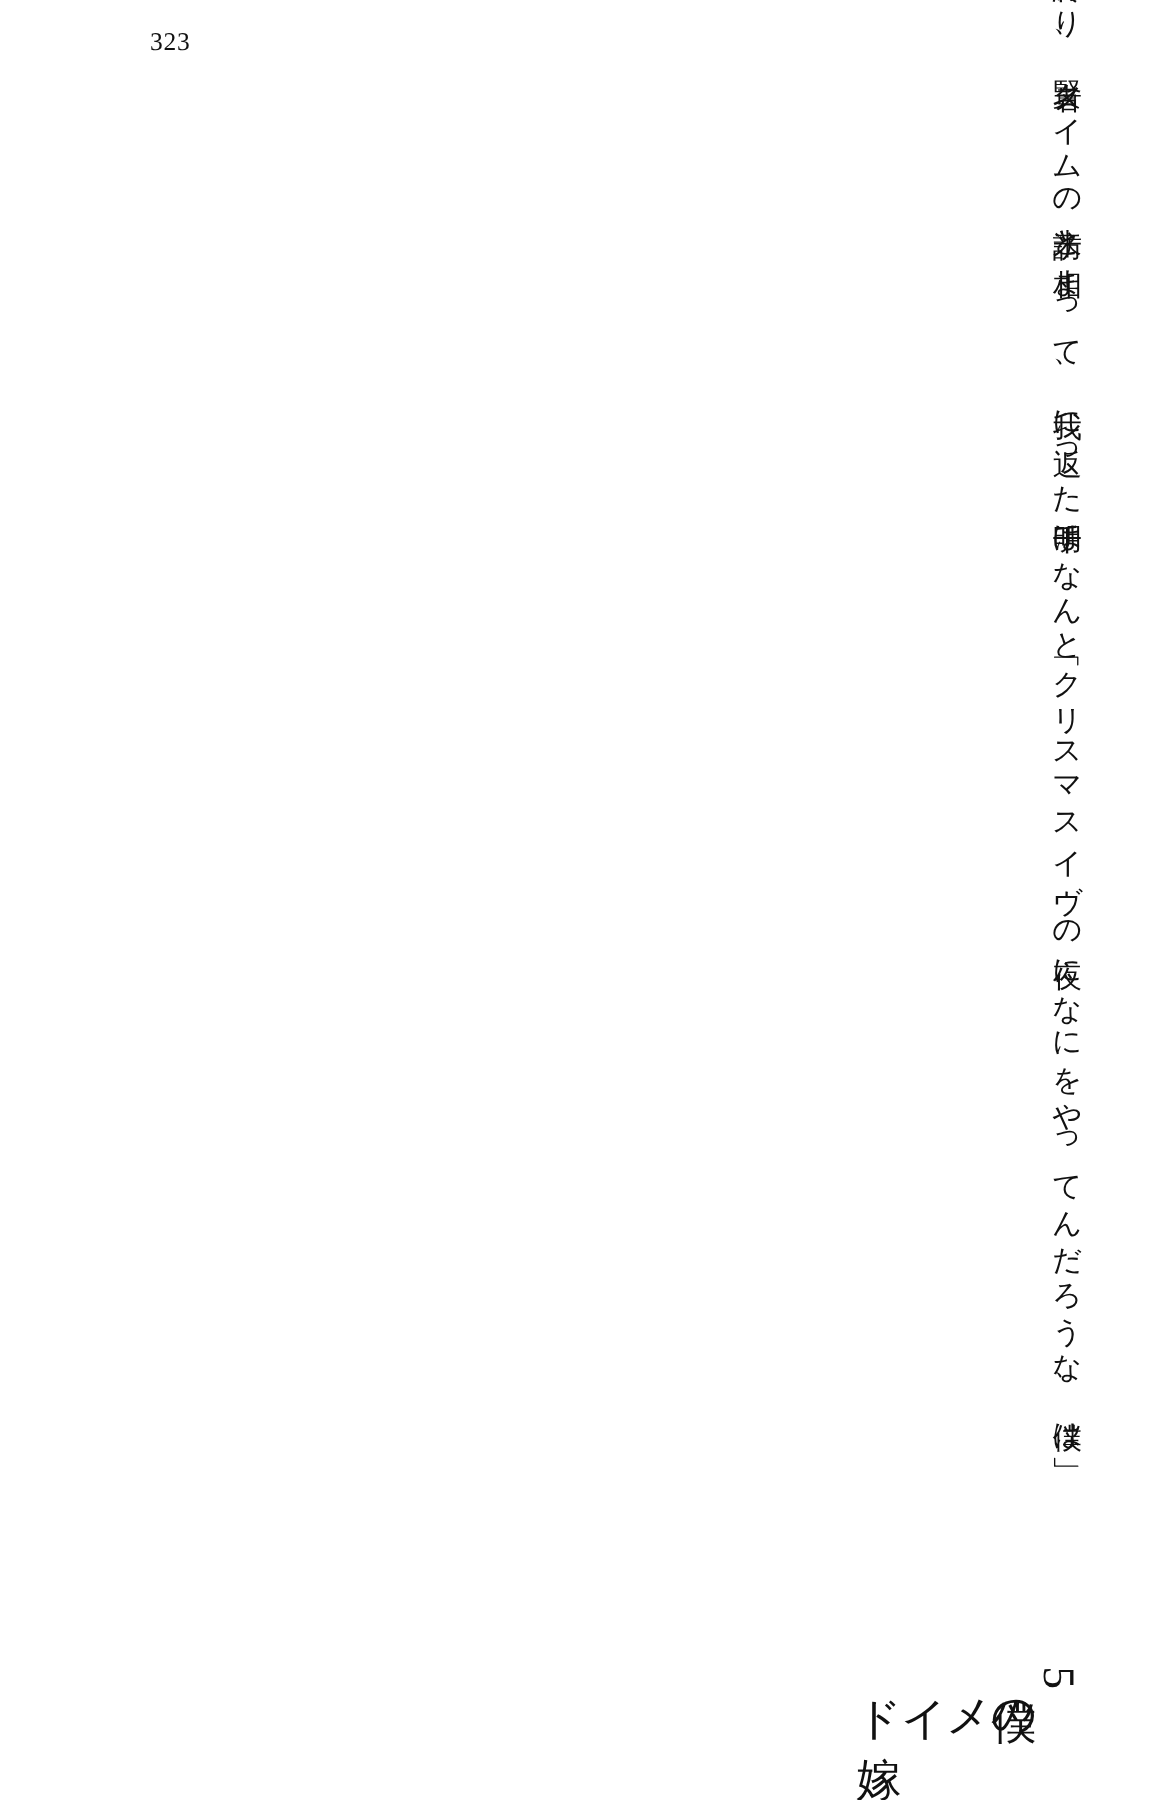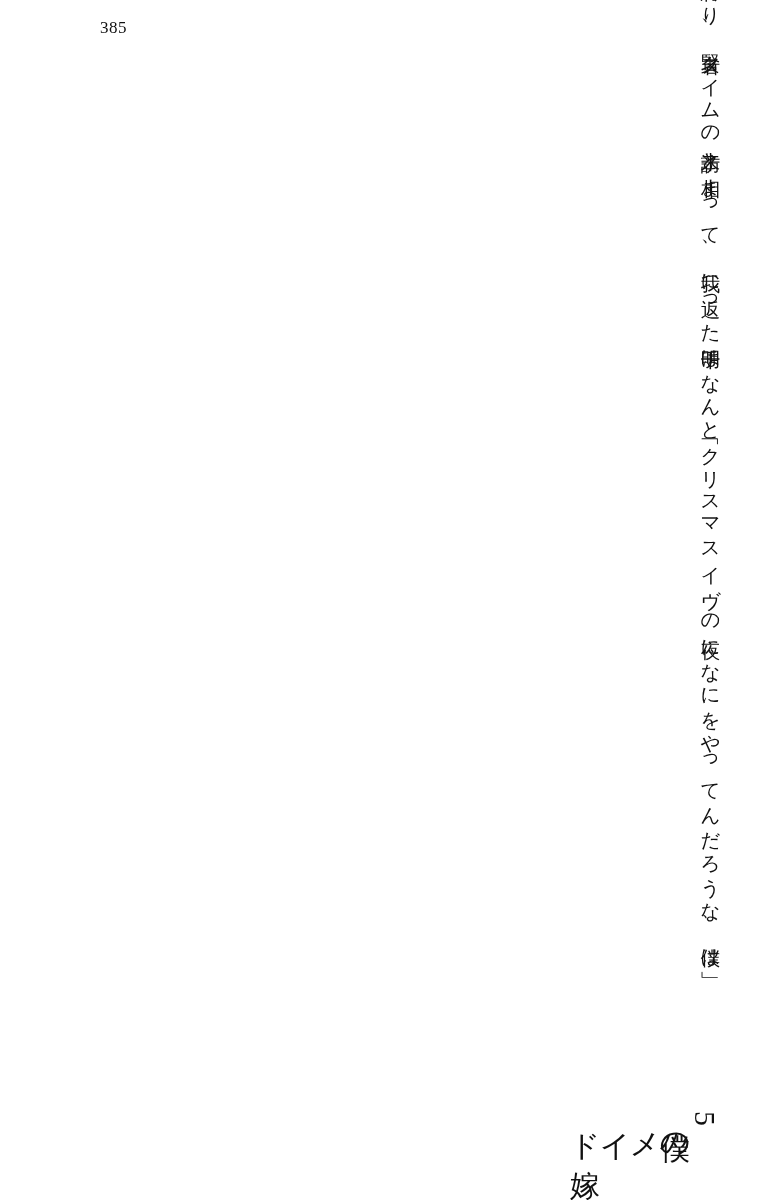--- a/index.html
+++ b/index.html
@@ -71,21 +71,21 @@
     max-height: 1060px;
     white-space: nowrap;
     font-family: "Liberation Serif", "DejaVu Serif", serif;
   }
 </style>
 </head>
 <body>
 
 <div class="page">
 
-  <div class="page-number">385</div>
+  <div class="page-number">323</div>
 
   <div class="vertical-body">
     <div class="chapter-title">5　僕のメイド嫁</div>
 
     <div class="col">「クリスマスイヴの夜になにをやってんだろうな、僕は」</div>
     <div class="col">　狂乱のひとときが終わり、賢者タイムの来訪と相まって、我に返った千明はなんと</div>
 
   </div>
 
 </div>

